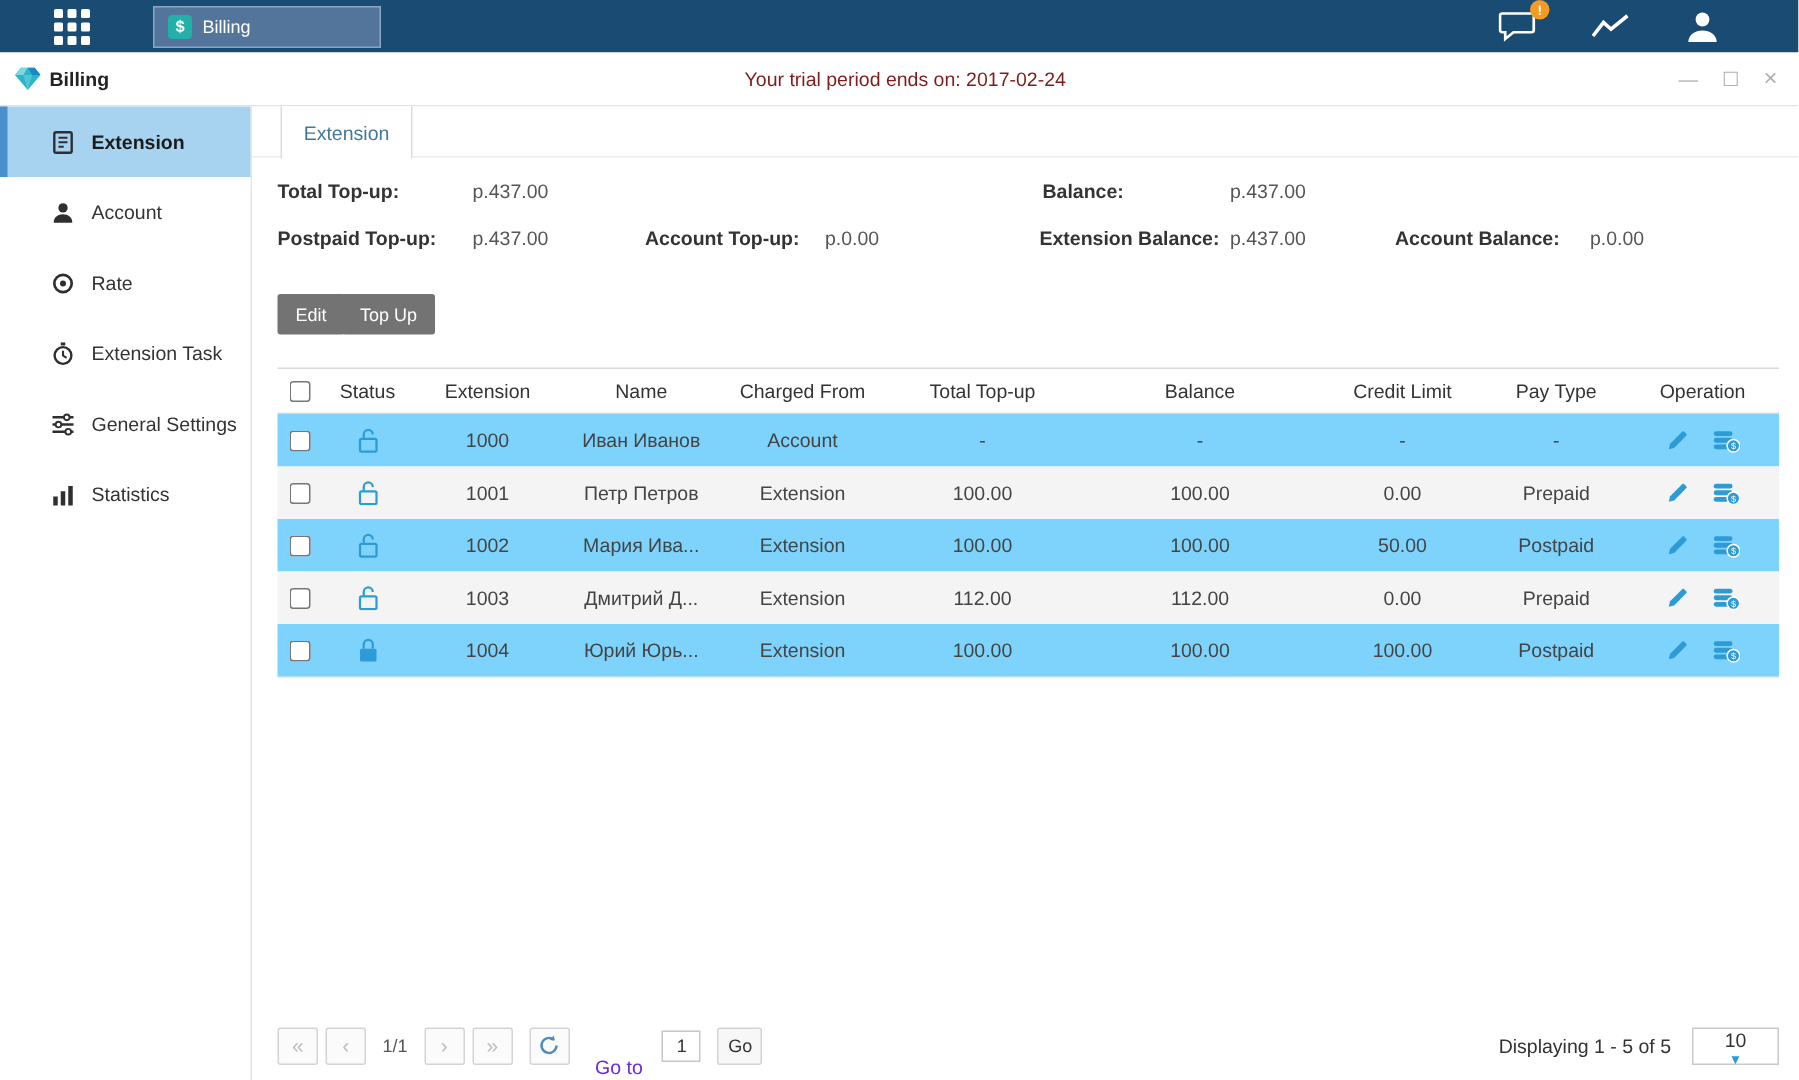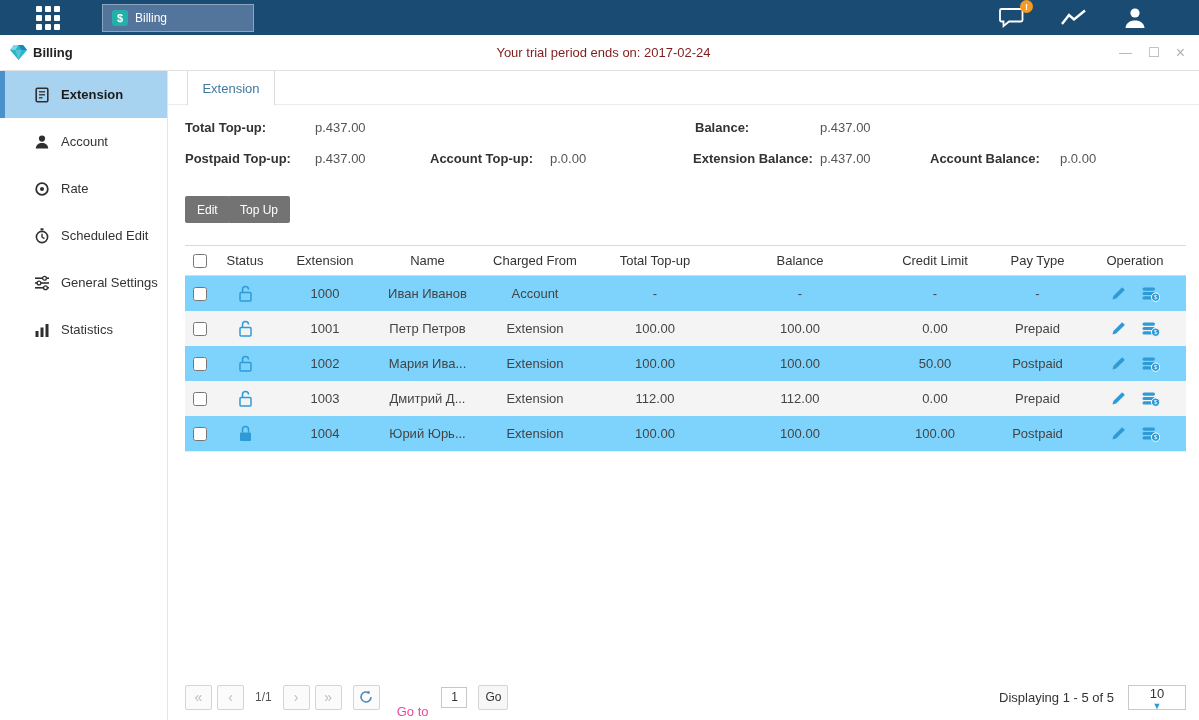--- a/index.html
+++ b/index.html
@@ -51,21 +51,21 @@
   .c-topup{width:130px} .c-bal{width:160px} .c-credit{width:110px} .c-pay{width:95px} .c-op{width:100px; gap:16px}
   .c input[type=checkbox] { width:14px; height:14px; cursor:pointer; }
   .op-ico { cursor:pointer; display:flex; }
   .status-ico { cursor:pointer; display:flex; }
 
   
   .pager { position:absolute; left:17px; width:1001px; bottom:9px; height:28px; display:flex; align-items:center; gap:5px; }
   .pbtn { width:27px; height:25px; border:1px solid #d4d4d4; background:#fbfbfb; color:#bdbdbd; display:flex; align-items:center; justify-content:center; font-size:14px; border-radius:2px; cursor:pointer; }
   .pbtn.refresh { margin-left:6px; }
   .pageno { margin:0 6px; font-size:12px; color:#555; }
-  .goto-label { margin-left:12px; color:#ec4899;margin-top:29px; }
+  .goto-label { margin-left:12px; color:#6d28d9;margin-top:29px; }
   .goto-input { width:26px; height:21px; border:1px solid #c6c6c6; text-align:center; font-size:12px; margin-left:8px; font-family:inherit; color:#333; }
   .go-btn { width:30px; height:25px; border:1px solid #d4d4d4; background:#f7f7f7; font-size:12px; margin-left:6px; border-radius:2px; cursor:pointer; font-family:inherit; color:#333; }
   .pager-right { margin-left:auto; display:flex; align-items:center; gap:14px; }
   .displaying { color:#333; }
   .page-size { width:58px; height:25px; border:1px solid #c9c9c9; display:flex; align-items:center; justify-content:space-between; padding:0 7px; cursor:pointer; background:#fff; color:#333;flex-direction:column; }
   .page-size .arrow { color:#2e9bd6; font-size:9px; }
 </style>
 </head>
 <body>
 
@@ -147,21 +147,21 @@
         <circle cx="8" cy="8" r="2" fill="#2f2f2f"></circle>
       </svg>
     <span>Rate</span>
   </div>
   <div class="side-item">
     <svg width="16" height="16" viewBox="0 0 16 16">
         <rect x="6.5" y="0.3" width="3" height="2" fill="#2f2f2f"></rect>
         <circle cx="8" cy="9" r="5.6" fill="none" stroke="#2f2f2f" stroke-width="1.6"></circle>
         <path d="M8 5.8V9l2.4 1.6" fill="none" stroke="#2f2f2f" stroke-width="1.4"></path>
       </svg>
-    <span>Scheduled Edit</span>
+    <span>Extension Task</span>
   </div>
   <div class="side-item">
     <svg width="16" height="16" viewBox="0 0 16 16">
         <g stroke="#2f2f2f" stroke-width="1.6">
           <line x1="1" y1="3.2" x2="15" y2="3.2"></line>
           <line x1="1" y1="8" x2="15" y2="8"></line>
           <line x1="1" y1="12.8" x2="15" y2="12.8"></line>
         </g>
         <circle cx="10.5" cy="3.2" r="1.9" fill="#fff" stroke="#2f2f2f" stroke-width="1.3"></circle>
         <circle cx="5" cy="8" r="1.9" fill="#fff" stroke="#2f2f2f" stroke-width="1.3"></circle>

